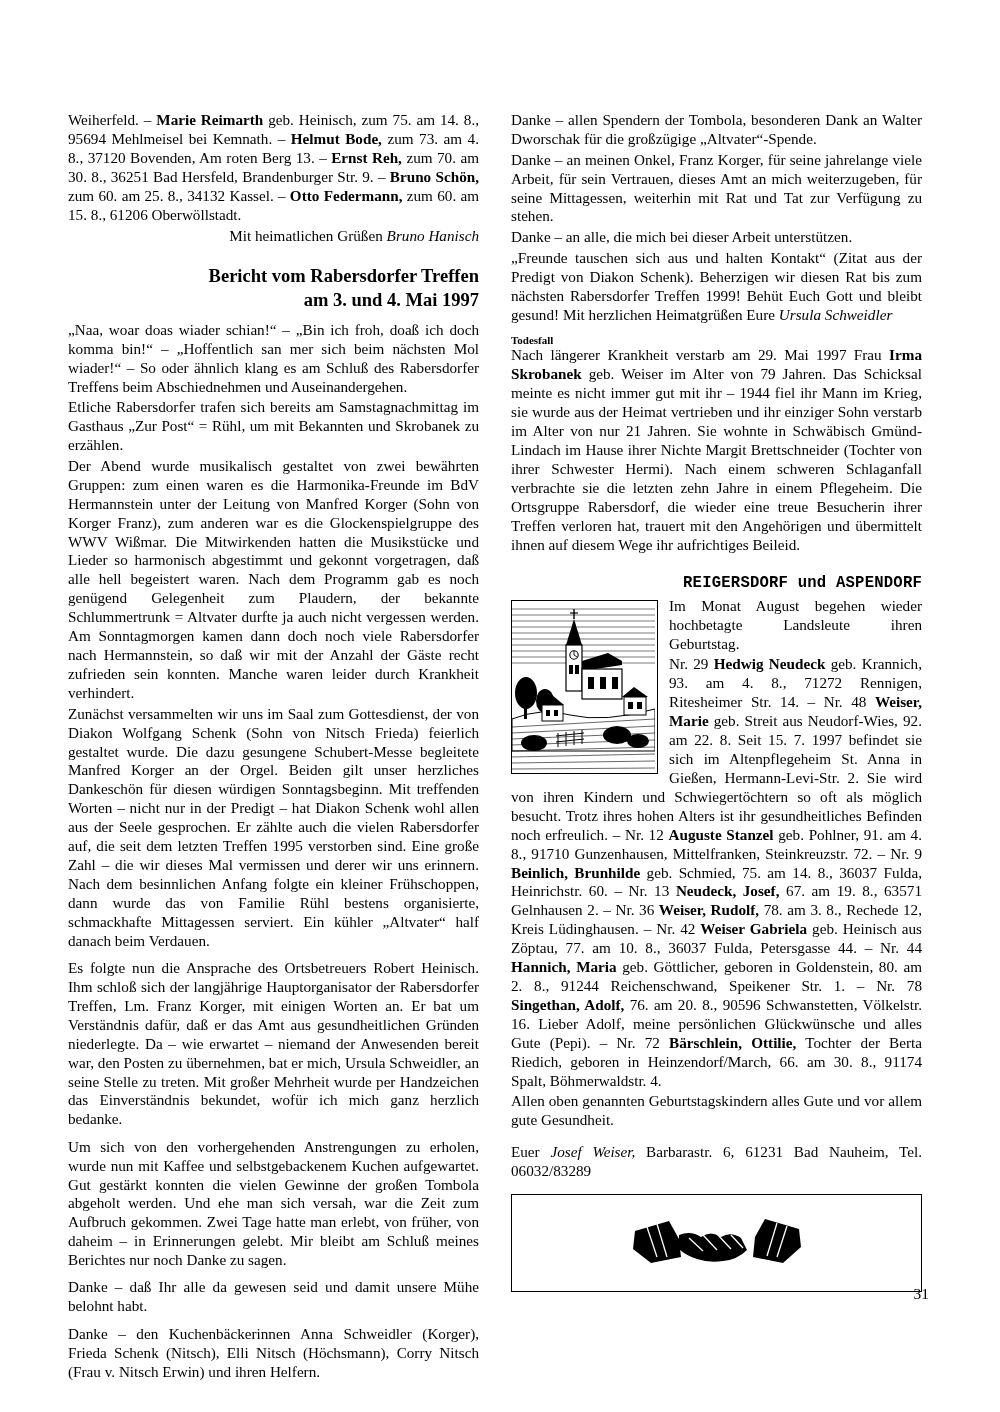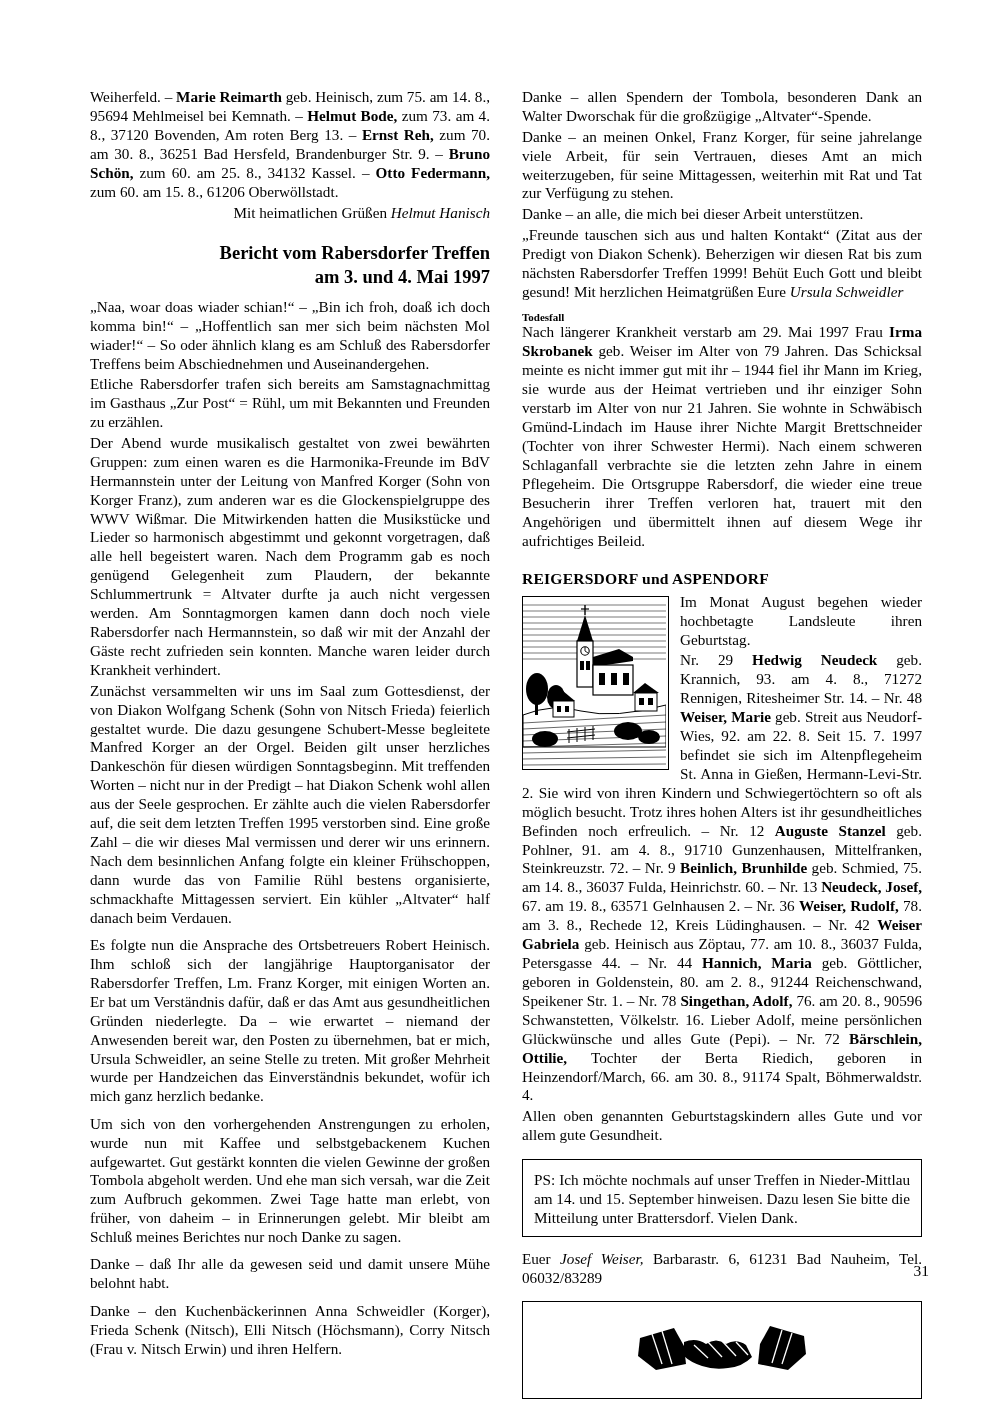--- a/index.html
+++ b/index.html
@@ -11,21 +11,22 @@
     height: 1412px;
     background: #ffffff;
     font-family: "Liberation Serif", serif;
     color: #000000;
   }
   .page {
     position: relative;
     width: 1000px;
     height: 1316px;
     box-sizing: border-box;
-    padding: 88px 78px 40px 90px;
+    padding: 88px 78px 40px 68px;
+    margin-top: 23px;
   }
   .cols {
     display: flex;
     gap: 32px;
     align-items: flex-start;
   }
   .col {
     width: 413px;
   }
   p {
@@ -45,25 +46,26 @@
     font-size: 18.5px;
     line-height: 1.28;
     margin: 1.05em 0 0.45em 0;
   }
   .heading-sub {
     font-weight: bold;
     font-size: 11px;
     margin: 0.85em 0 0.05em 0;
   }
   .heading-section {
-    text-align: left;
+    text-align: right;
     font-weight: bold;
     font-size: 15.6px;
     letter-spacing: 0.2px;
     margin: 1.25em 0 0.3em 0;
+    font-family: Liberation Mono, monospace;
   }
   .closing-line {
     text-align: right;
     font-size: 15.2px;
     margin-top: 0.15em;
   }
   
   .illus {
     float: left;
     width: 145px;
@@ -104,29 +106,29 @@
 </head>
 <body>
 
 <div class="page">
   <div class="cols">
 
     <div class="col">
 
       <p>Weiherfeld. – <b>Marie Reimarth</b> geb. Heinisch, zum 75. am 14. 8., 95694 Mehlmeisel bei Kemnath. – <b>Helmut Bode,</b> zum 73. am 4. 8., 37120 Bovenden, Am roten Berg 13. – <b>Ernst Reh,</b> zum 70. am 30. 8., 36251 Bad Hersfeld, Brandenburger Str. 9. – <b>Bruno Schön,</b> zum 60. am 25. 8., 34132 Kassel. – <b>Otto Federmann,</b> zum 60. am 15. 8., 61206 Oberwöllstadt.</p>
 
-      <p class="closing-line">Mit heimatlichen Grüßen <i>Helmut Hanisch</i></p>
+      <p class="closing-line">Mit heimatlichen Grüßen <i>Bruno Hanisch</i></p>
 
       <div class="heading-main">
         <span>Bericht vom Rabersdorfer Treffen</span><br>
         <span>am 3. und 4. Mai 1997</span>
       </div>
 
       <p>„Naa, woar doas wiader schian!“ – „Bin ich froh, doaß ich doch komma bin!“ – „Hoffentlich san mer sich beim nächsten Mol wiader!“ – So oder ähnlich klang es am Schluß des Rabersdorfer Treffens beim Abschiednehmen und Auseinandergehen.</p>
-      <p>Etliche Rabersdorfer trafen sich bereits am Samstagnachmittag im Gasthaus „Zur Post“ = Rühl, um mit Bekannten und Freunden zu erzählen.</p>
+      <p>Etliche Rabersdorfer trafen sich bereits am Samstagnachmittag im Gasthaus „Zur Post“ = Rühl, um mit Bekannten und Skrobanek zu erzählen.</p>
       <p>Der Abend wurde musikalisch gestaltet von zwei bewährten Gruppen: zum einen waren es die Harmonika-Freunde im BdV Hermannstein unter der Leitung von Manfred Korger (Sohn von Korger Franz), zum anderen war es die Glockenspielgruppe des WWV Wißmar. Die Mitwirkenden hatten die Musikstücke und Lieder so harmonisch abgestimmt und gekonnt vorgetragen, daß alle hell begeistert waren. Nach dem Programm gab es noch genügend Gelegenheit zum Plaudern, der bekannte Schlummertrunk = Altvater durfte ja auch nicht vergessen werden. Am Sonntagmorgen kamen dann doch noch viele Rabersdorfer nach Hermannstein, so daß wir mit der Anzahl der Gäste recht zufrieden sein konnten. Manche waren leider durch Krankheit verhindert.</p>
       <p>Zunächst versammelten wir uns im Saal zum Gottesdienst, der von Diakon Wolfgang Schenk (Sohn von Nitsch Frieda) feierlich gestaltet wurde. Die dazu gesungene Schubert-Messe begleitete Manfred Korger an der Orgel. Beiden gilt unser herzliches Dankeschön für diesen würdigen Sonntagsbeginn. Mit treffenden Worten – nicht nur in der Predigt – hat Diakon Schenk wohl allen aus der Seele gesprochen. Er zählte auch die vielen Rabersdorfer auf, die seit dem letzten Treffen 1995 verstorben sind. Eine große Zahl – die wir dieses Mal vermissen und derer wir uns erinnern. Nach dem besinnlichen Anfang folgte ein kleiner Frühschoppen, dann wurde das von Familie Rühl bestens organisierte, schmackhafte Mittagessen serviert. Ein kühler „Altvater“ half danach beim Verdauen.</p>
       <p class="sp-above">Es folgte nun die Ansprache des Ortsbetreuers Robert Heinisch. Ihm schloß sich der langjährige Hauptorganisator der Rabersdorfer Treffen, Lm. Franz Korger, mit einigen Worten an. Er bat um Verständnis dafür, daß er das Amt aus gesundheitlichen Gründen niederlegte. Da – wie erwartet – niemand der Anwesenden bereit war, den Posten zu übernehmen, bat er mich, Ursula Schweidler, an seine Stelle zu treten. Mit großer Mehrheit wurde per Handzeichen das Einverständnis bekundet, wofür ich mich ganz herzlich bedanke.</p>
       <p class="sp-above">Um sich von den vorhergehenden Anstrengungen zu erholen, wurde nun mit Kaffee und selbstgebackenem Kuchen aufgewartet. Gut gestärkt konnten die vielen Gewinne der großen Tombola abgeholt werden. Und ehe man sich versah, war die Zeit zum Aufbruch gekommen. Zwei Tage hatte man erlebt, von früher, von daheim – in Erinnerungen gelebt. Mir bleibt am Schluß meines Berichtes nur noch Danke zu sagen.</p>
       <p class="sp-above">Danke – daß Ihr alle da gewesen seid und damit unsere Mühe belohnt habt.</p>
       <p class="sp-above">Danke – den Kuchenbäckerinnen Anna Schweidler (Korger), Frieda Schenk (Nitsch), Elli Nitsch (Höchsmann), Corry Nitsch (Frau v. Nitsch Erwin) und ihren Helfern.</p>
 
     </div>
 
     <div class="col">
@@ -225,23 +227,20 @@
             </g>
           </svg>
         </div>
 
         <p>Im Monat August begehen wieder hochbetagte Landsleute ihren Geburtstag.</p>
         <p>Nr. 29 <b>Hedwig Neudeck</b> geb. Krannich, 93. am 4. 8., 71272 Rennigen, Ritesheimer Str. 14. – Nr. 48 <b>Weiser, Marie</b> geb. Streit aus Neudorf-Wies, 92. am 22. 8. Seit 15. 7. 1997 befindet sie sich im Altenpflegeheim St. Anna in Gießen, Hermann-Levi-Str. 2. Sie wird von ihren Kindern und Schwiegertöchtern so oft als möglich besucht. Trotz ihres hohen Alters ist ihr gesundheitliches Befinden noch erfreulich. – Nr. 12 <b>Auguste Stanzel</b> geb. Pohlner, 91. am 4. 8., 91710 Gunzenhausen, Mittelfranken, Steinkreuzstr. 72. – Nr. 9 <b>Beinlich, Brunhilde</b> geb. Schmied, 75. am 14. 8., 36037 Fulda, Heinrichstr. 60. – Nr. 13 <b>Neudeck, Josef,</b> 67. am 19. 8., 63571 Gelnhausen 2. – Nr. 36 <b>Weiser, Rudolf,</b> 78. am 3. 8., Rechede 12, Kreis Lüdinghausen. – Nr. 42 <b>Weiser Gabriela</b> geb. Heinisch aus Zöptau, 77. am 10. 8., 36037 Fulda, Petersgasse 44. – Nr. 44 <b>Hannich, Maria</b> geb. Göttlicher, geboren in Goldenstein, 80. am 2. 8., 91244 Reichenschwand, Speikener Str. 1. – Nr. 78 <b>Singethan, Adolf,</b> 76. am 20. 8., 90596 Schwanstetten, Völkelstr. 16. Lieber Adolf, meine persönlichen Glückwünsche und alles Gute (Pepi). – Nr. 72 <b>Bärschlein, Ottilie,</b> Tochter der Berta Riedich, geboren in Heinzendorf/March, 66. am 30. 8., 91174 Spalt, Böhmerwaldstr. 4.</p>
       </div>
 
       <p>Allen oben genannten Geburtstagskindern alles Gute und vor allem gute Gesundheit.</p>
 
-      <div class="ps-box">
-        <p>PS: Ich möchte nochmals auf unser Treffen in Nieder-Mittlau am 14. und 15. September hinweisen. Dazu lesen Sie bitte die Mitteilung unter Brattersdorf. Vielen Dank.</p>
-      </div>
 
       <p class="euer">Euer <i>Josef Weiser,</i> Barbarastr. 6, 61231 Bad Nauheim, Tel. 06032/83289</p>
 
       <div class="hand-box">
         <span>
           <svg width="200" height="72" viewBox="0 0 200 72" xmlns="http://www.w3.org/2000/svg">
             <rect x="0" y="0" width="200" height="72" fill="#ffffff"></rect>
             <g fill="#000">
 
               <polygon points="18,26 52,16 62,34 64,52 34,58 16,44"></polygon>

